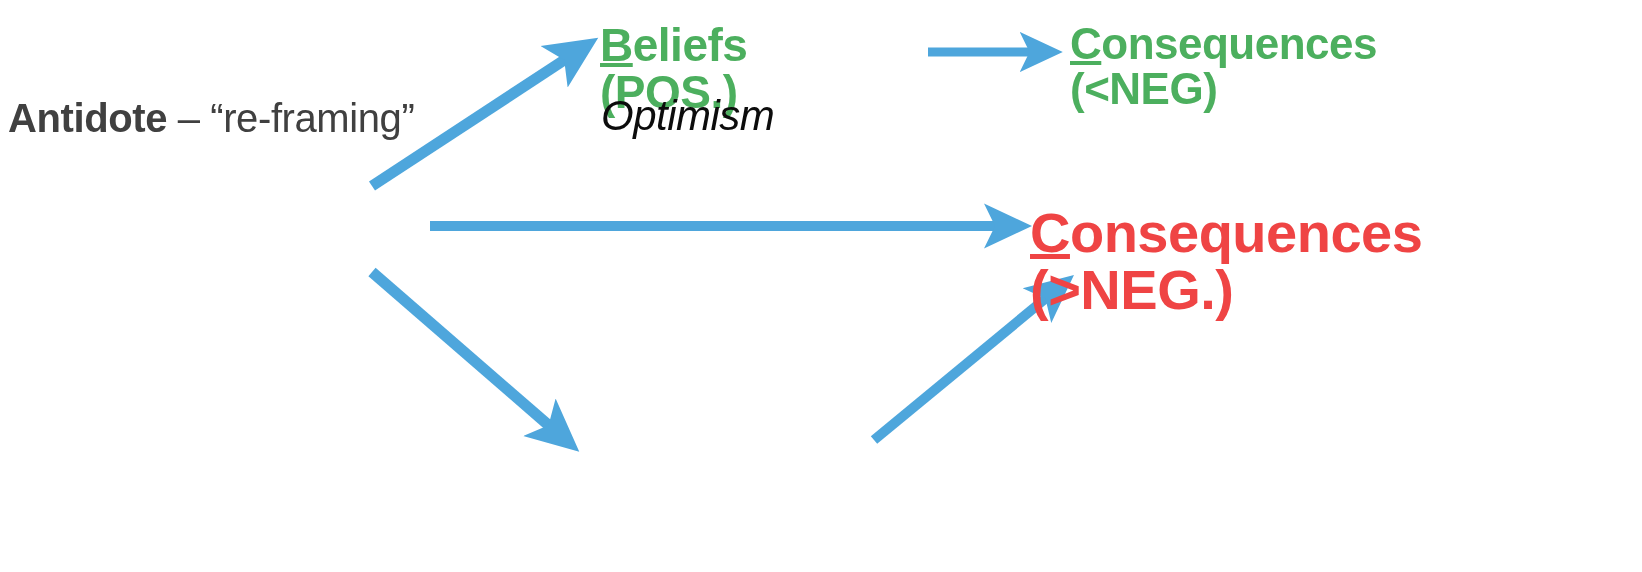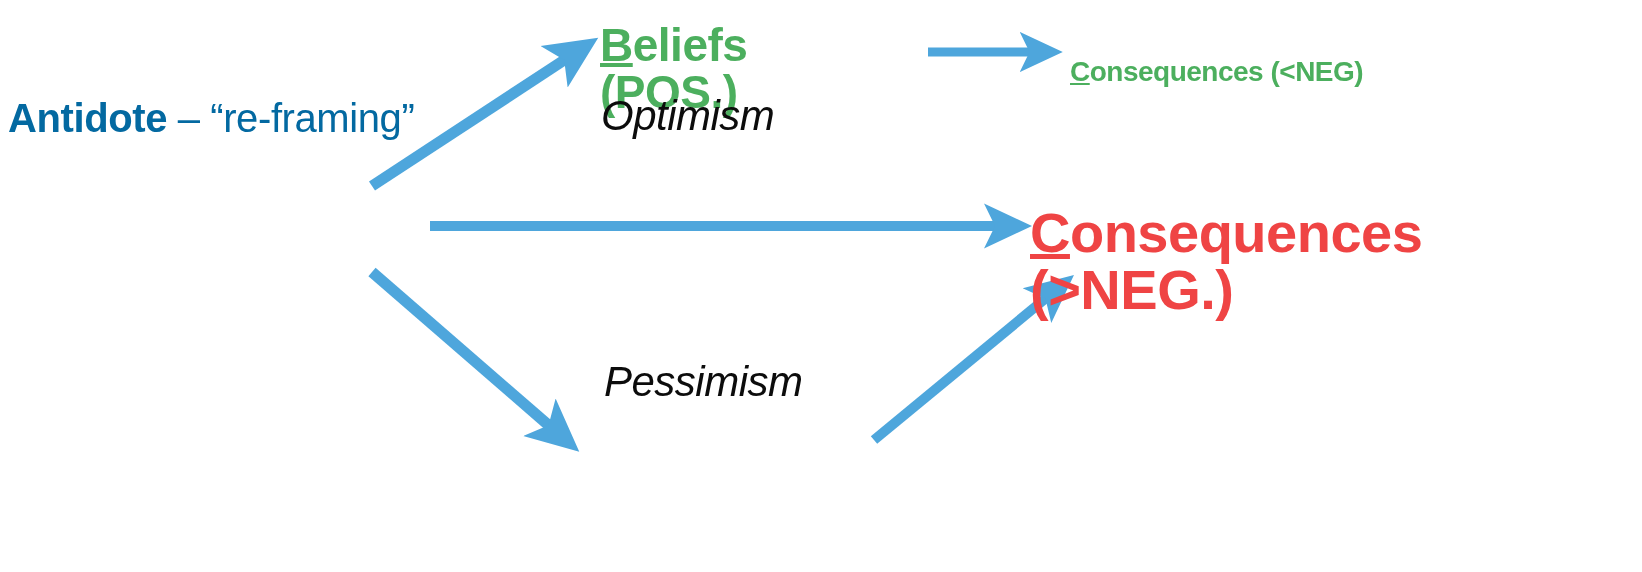--- a/index.html
+++ b/index.html
@@ -45,21 +45,21 @@
     white-space: nowrap;
     letter-spacing: -0.5px;
   }
 
   
   #antidote {
     position: absolute;
     left: 8px;
     top: 96px;
     font-size: 40px;
-    color: #0369a1;
+    color: #404040;
     white-space: nowrap;
     letter-spacing: -0.4px;
   }
   #antidote .strong { font-weight: bold; }
   #antidote .rest { font-weight: normal; }
 
   
   #beliefs-pos {
     left: 600px;
     top: 22px;
@@ -71,23 +71,22 @@
     left: 601px;
     top: 92px;
     font-size: 42px;
   }
 
   
   #consequences-pos {
     left: 1070px;
     top: 22px;
     width: 420px;
-    font-size: 28px;
+    font-size: 44px;
     color: #4CAF5E;
-    margin-top: 36px;
   }
 
   
   #adversity {
     left: 196px;
     top: 190px;
     width: 214px;
     font-size: 46px;
     color: #E8352A;
   }
@@ -146,16 +145,15 @@
 
   <div class="node" id="beliefs-pos"><span class="u">B</span><span>eliefs (POS.)</span></div>
 
   <div class="label-italic" id="optimism">Optimism</div>
 
   <div class="node" id="consequences-pos"><span class="u">C</span><span>onsequences (&lt;NEG)</span></div>
 
 
   <div class="node" id="consequences-neg"><span class="u">C</span><span>onsequences (&gt;NEG.)</span></div>
 
-  <div class="label-italic" id="pessimism">Pessimism</div>
 
 
 </div>
 
 </body></html>

